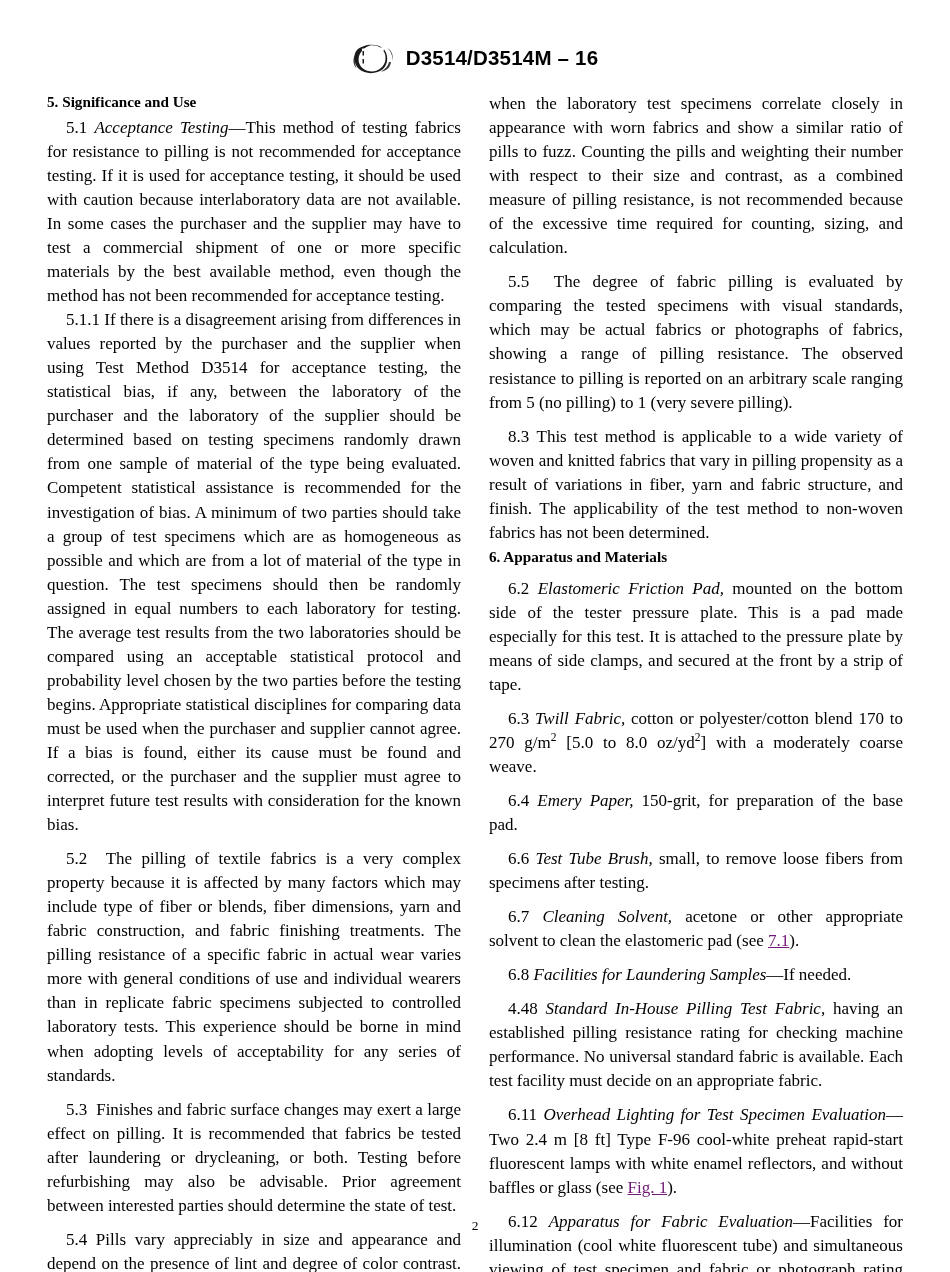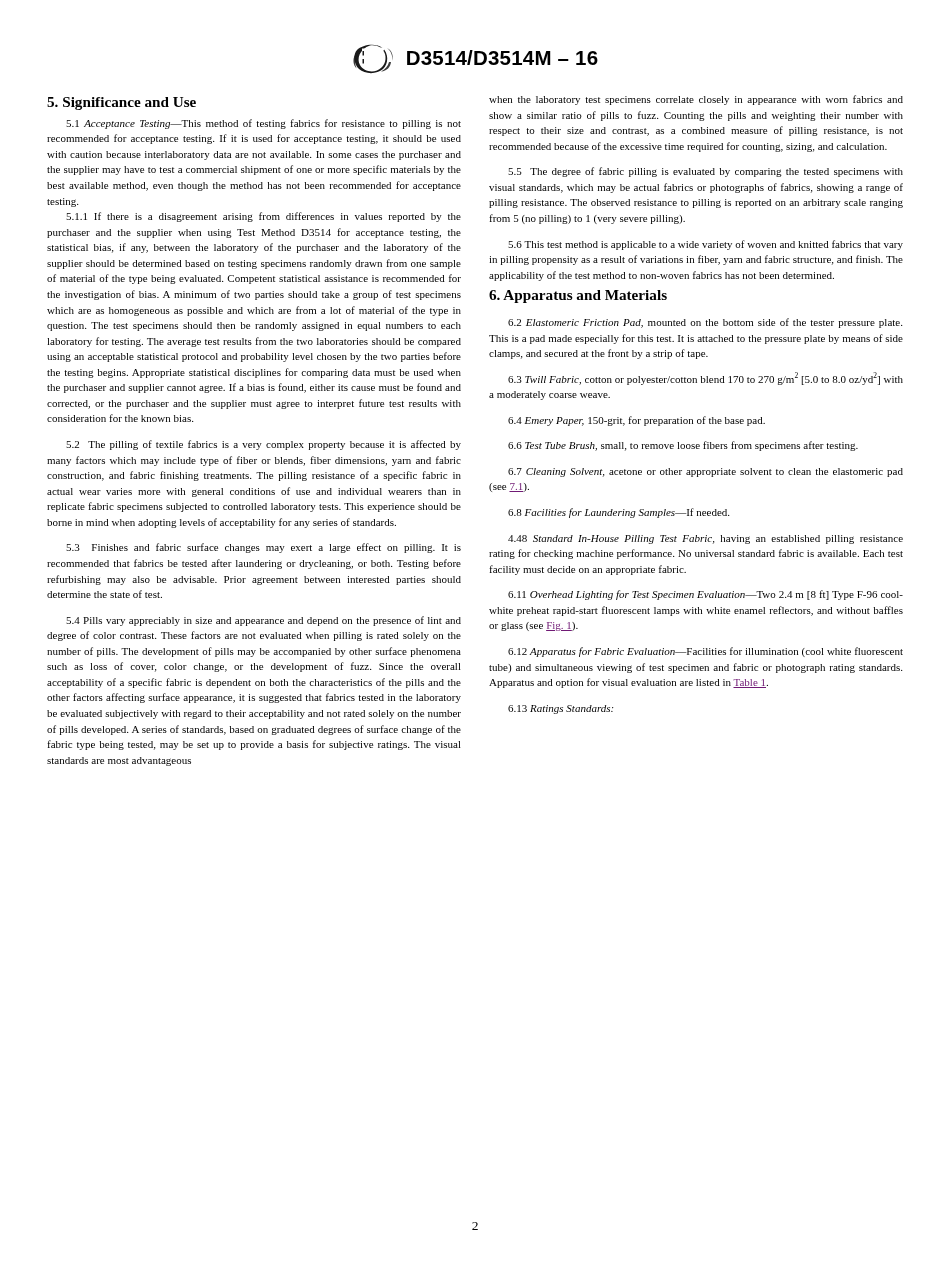--- a/index.html
+++ b/index.html
@@ -68,21 +68,21 @@
     font-size: 15.2px;
     margin: 0 0 4px 0;
     line-height: 1.3;
   }
   h2.section-head.spaced-above {
     margin-top: 2px;
   }
 
   p.para {
     margin: 0;
-    font-size: 11px;
+    font-size: 17px;
     line-height: 1.415;
     text-align: justify;
     text-justify: inter-word;
     text-indent: 19px;
     hyphens: manual;
   }
   p.para.gap {
     margin-top: 10px;
   }
   p.para.nogap {
@@ -159,21 +159,21 @@
 
     <div class="col">
 
       <p class="para nogap" style="text-indent:0">when the laboratory test specimens correlate closely in appearance with worn fabrics and show a similar ratio of pills to fuzz. Counting the pills and weighting their number with respect to their size and contrast, as a combined measure of pilling resistance, is not recommended because of the excessive time required for counting, sizing, and calculation.</p>
 
       <p class="para gap">
         <span>5.5</span><span>&nbsp;&nbsp;</span><span>The degree of fabric pilling is evaluated by comparing the tested specimens with visual standards, which may be actual fabrics or photographs of fabrics, showing a range of pilling resistance. The observed resistance to pilling is reported on an arbitrary scale ranging from 5 (no pilling) to 1 (very severe pilling).</span>
       </p>
 
       <p class="para gap">
-        <span>5.6</span><span>&nbsp;</span><span>This test method is applicable to a wide variety of woven and knitted fabrics that vary in pilling propensity as a result of variations in fiber, yarn and fabric structure, and finish. The applicability of the test method to non-woven fabrics has not been determined.</span>
+        <span>8.3</span><span>&nbsp;</span><span>This test method is applicable to a wide variety of woven and knitted fabrics that vary in pilling propensity as a result of variations in fiber, yarn and fabric structure, and finish. The applicability of the test method to non-woven fabrics has not been determined.</span>
       </p>
 
       <h2 class="section-head spaced-above">6.  Apparatus and Materials</h2>
 
 
       <p class="para gap">
         <span>6.2</span><span>&nbsp;</span><span class="it">Elastomeric Friction Pad,</span><span> mounted on the bottom side of the tester pressure plate. This is a pad made especially for this test. It is attached to the pressure plate by means of side clamps, and secured at the front by a strip of tape.</span>
       </p>
 
 

